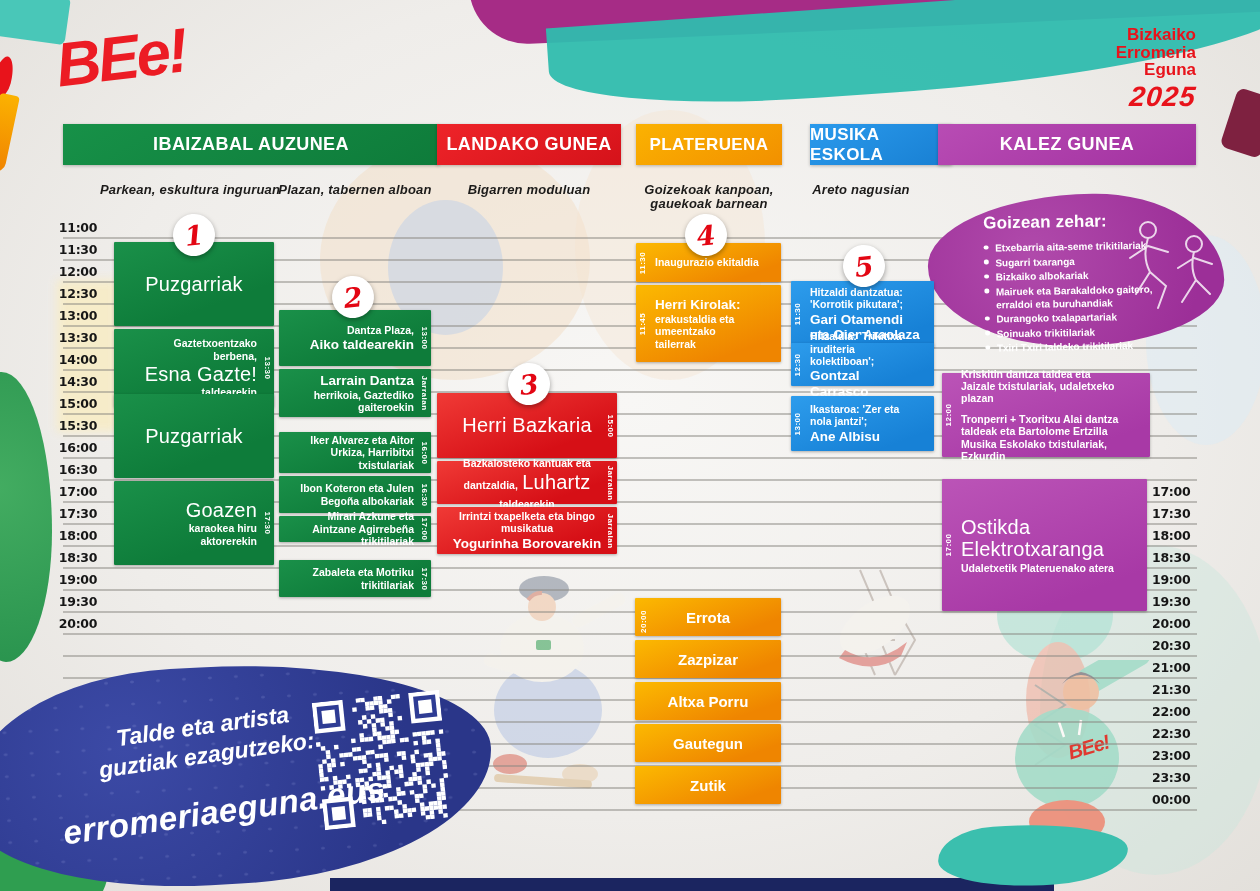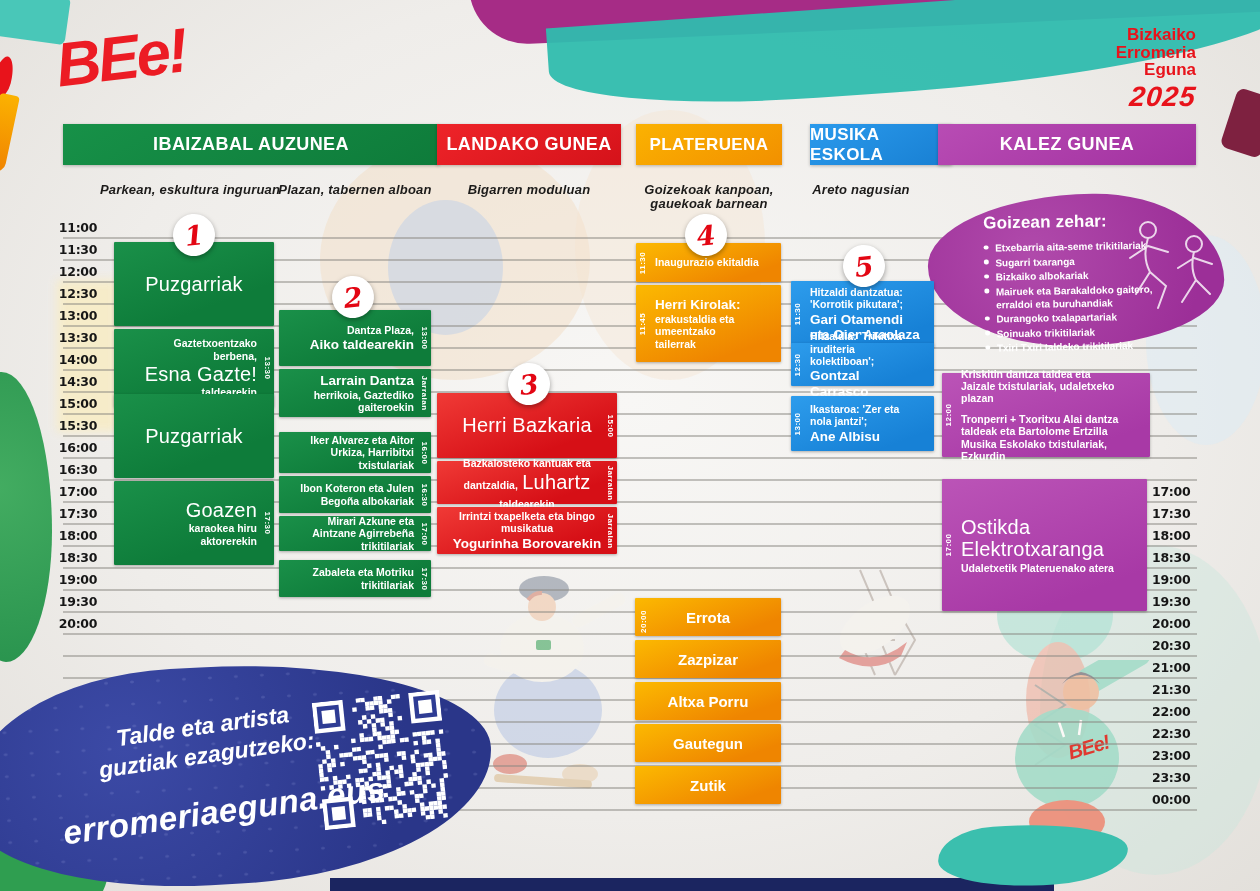--- a/index.html
+++ b/index.html
@@ -279,21 +279,21 @@
     <span class="vr">Jarraian</span>
   </div>
   <div class="block green tr" style="left:279px;top:432px;width:152px;height:41px;">
     <span class="xs" style="max-width:112px;">Iker Alvarez eta Aitor Urkiza, Harribitxi txistulariak</span>
     <span class="vr">16:00</span>
   </div>
   <div class="block green tr" style="left:279px;top:476px;width:152px;height:37px;">
     <span class="xs" style="max-width:118px;">Ibon Koteron eta Julen Begoña albokariak</span>
     <span class="vr">16:30</span>
   </div>
-  <div class="block green tr" style="left:279px;top:516px;width:152px;height:35px;">
+  <div class="block green tr" style="left:279px;top:516px;width:152px;height:26px;">
     <span class="xs" style="max-width:112px;">Mirari Azkune eta Aintzane Agirrebeña trikitilariak</span>
     <span class="vr">17:00</span>
   </div>
   <div class="block green tr" style="left:279px;top:560px;width:152px;height:37px;">
     <span class="xs" style="max-width:112px;">Zabaleta eta Motriku trikitilariak</span>
     <span class="vr">17:30</span>
   </div>
 
   <div class="block red tc" style="left:437px;top:393px;width:180px;height:65px;">
     <span class="lg">Herri Bazkaria</span>

